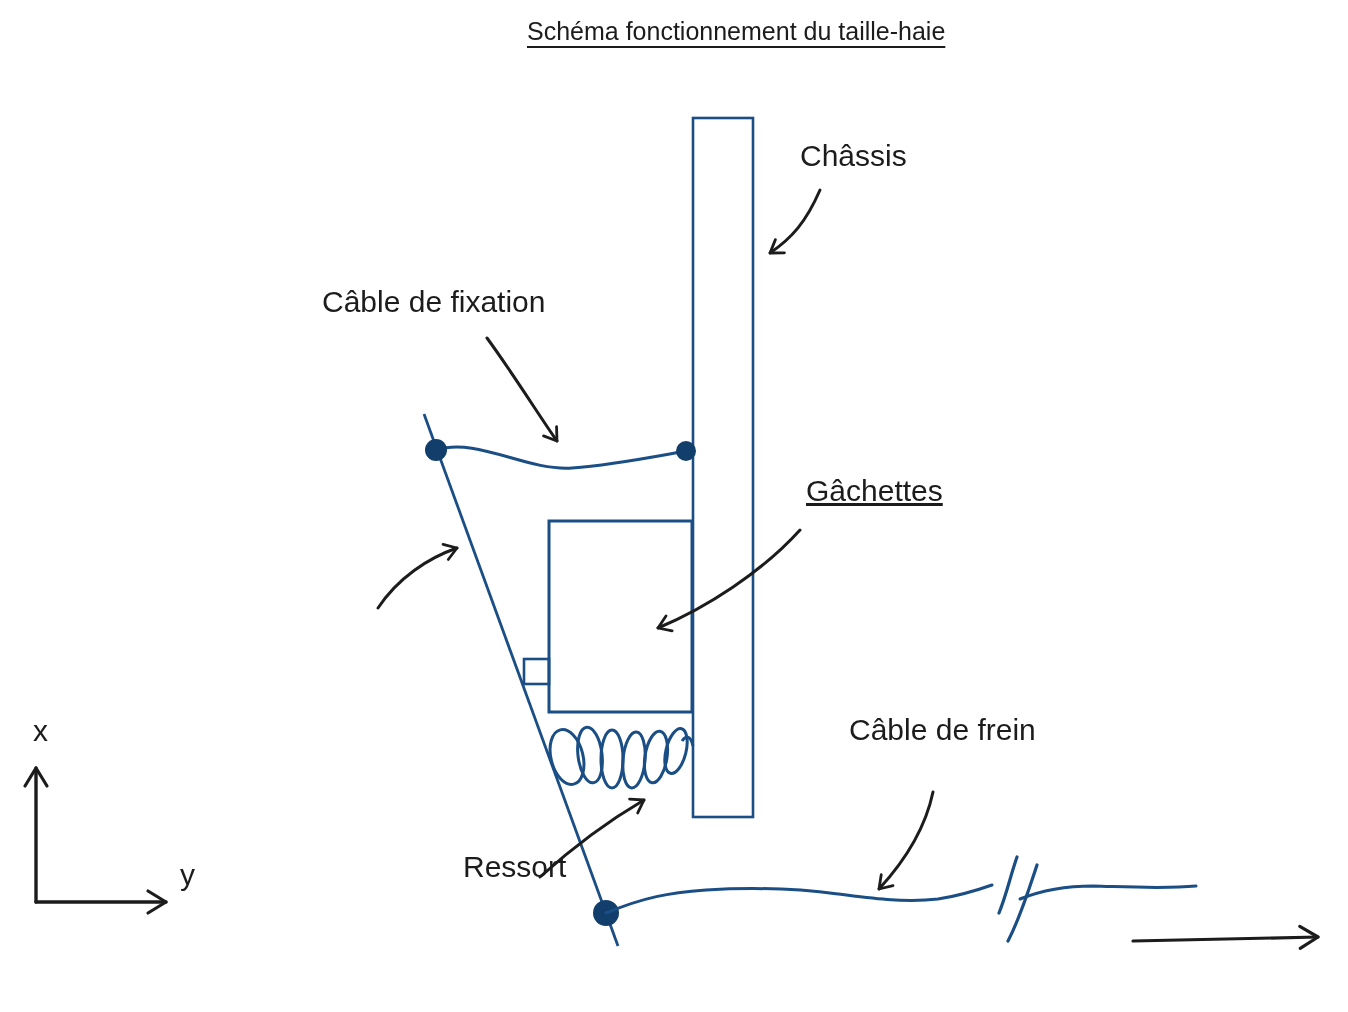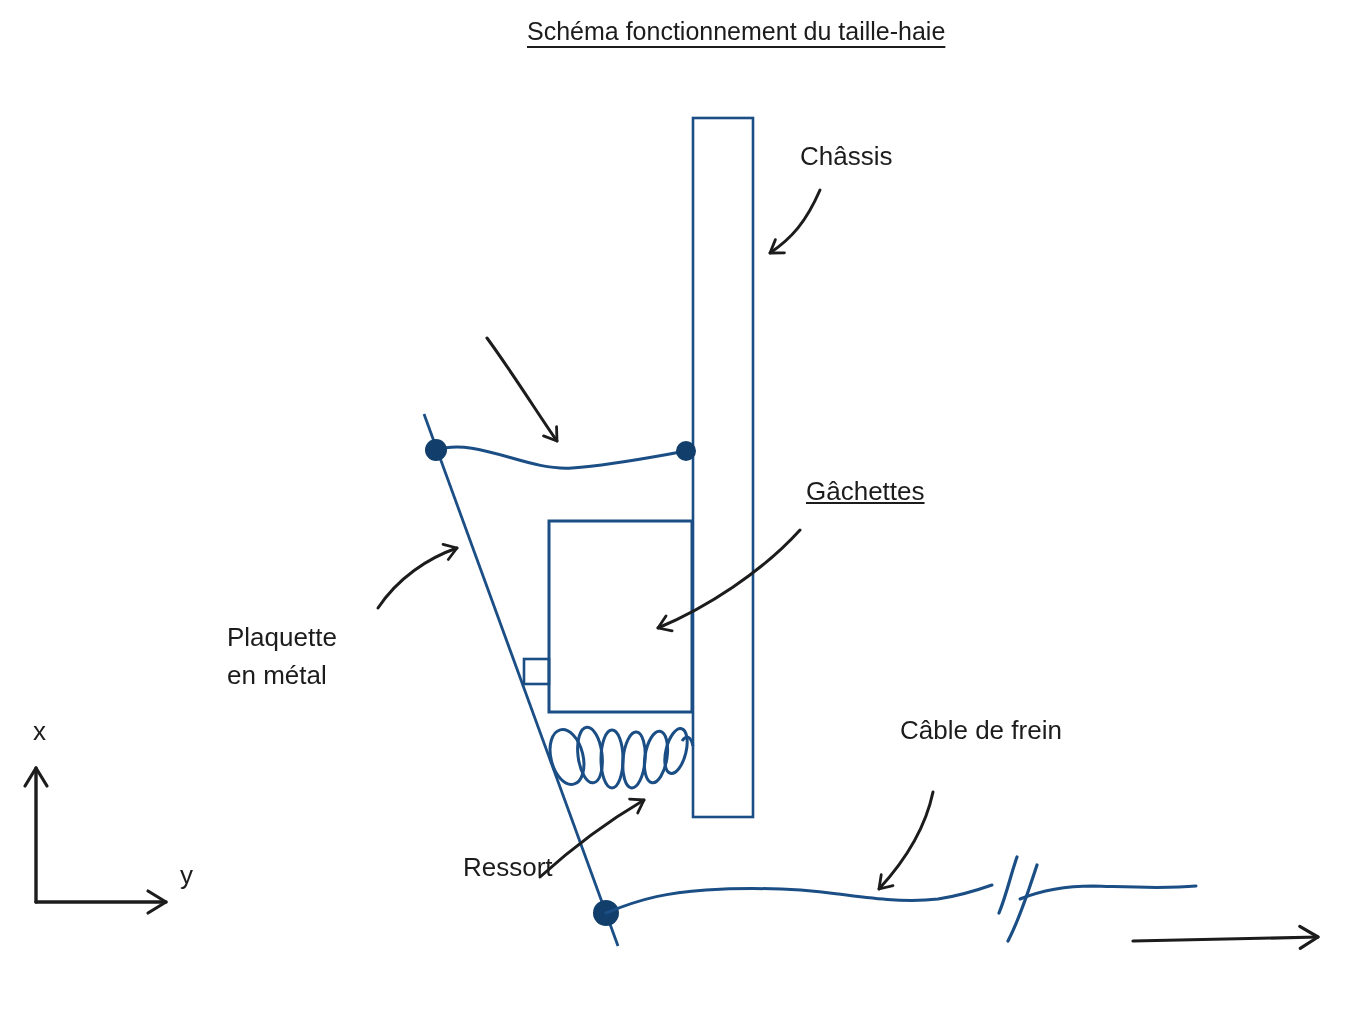--- a/index.html
+++ b/index.html
@@ -12,21 +12,21 @@
     position:relative;
     width:1348px;height:1012px;
     background:#ffffff;
     font-family:"Liberation Sans", sans-serif;
     overflow:hidden;
   }
   #scene{position:absolute;left:0;top:0;}
   .lbl{
     position:absolute;
     color:var(--ann);
-    font-size:26px;
+    font-size:30px;
     line-height:30px;
     white-space:nowrap;
   }
   .title{
     font-size:25px;
     text-decoration:underline;
     text-underline-offset:6px;
     text-decoration-thickness:2px;
   }
   .two-line{line-height:38px;}
@@ -91,29 +91,26 @@
     <path d="M1133 941 L1318 937" class="ann-stroke" stroke-width="3.2" stroke-linecap="round" marker-end="url(#ahB)"></path>
 
     <path d="M36 902 L36 768" class="ann-stroke" stroke-width="3.4" stroke-linecap="round" marker-end="url(#ahB)"></path>
     <path d="M36 902 L166 902" class="ann-stroke" stroke-width="3.4" stroke-linecap="round" marker-end="url(#ahB)"></path>
   </svg>
 
   <div class="lbl title" style="left:527px;top:16px;">Schéma fonctionnement du taille-haie</div>
 
   <div class="lbl" style="left:800px;top:141px;">Châssis</div>
 
+  <div class="lbl" style="left:322px;top:287px;">Câble de fixation</div>
 
   <div class="lbl" style="left:806px;top:476px;text-decoration:underline;">Gâchettes</div>
 
-  <div class="lbl two-line" style="left:227px;top:618px;">
-    <div>Plaquette</div>
-    <div>en métal</div>
-  </div>
 
-  <div class="lbl" style="left:900px;top:715px;">Câble de frein</div>
+  <div class="lbl" style="left:849px;top:715px;">Câble de frein</div>
 
   <div class="lbl" style="left:427px;top:852px;margin-left:36px;">Ressort</div>
 
 
   <div class="lbl" style="left:33px;top:716px;">x</div>
 
   <div class="lbl" style="left:180px;top:860px;">y</div>
 
 </div>
 

